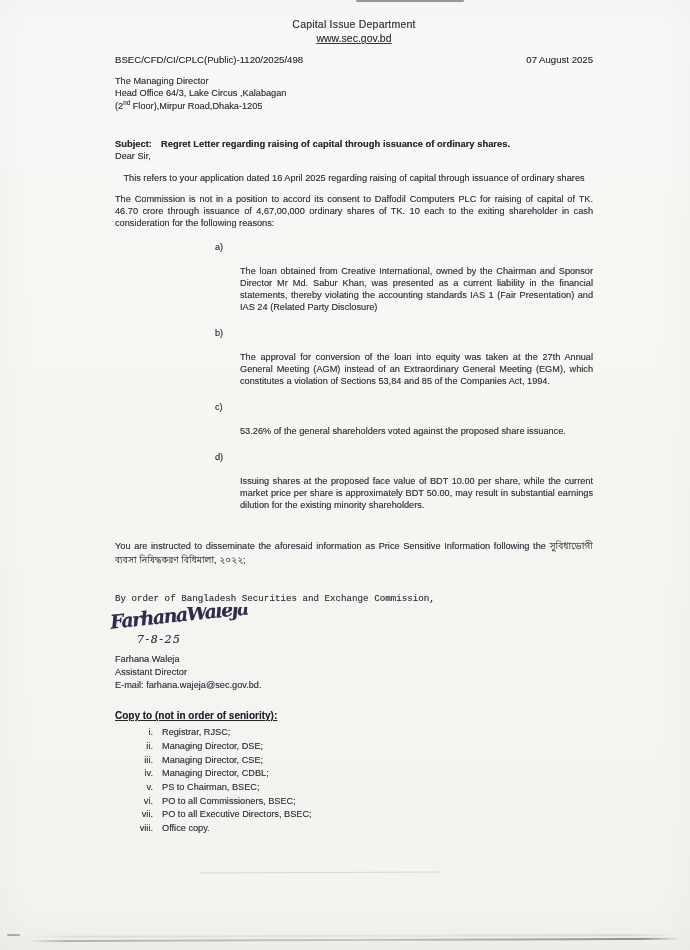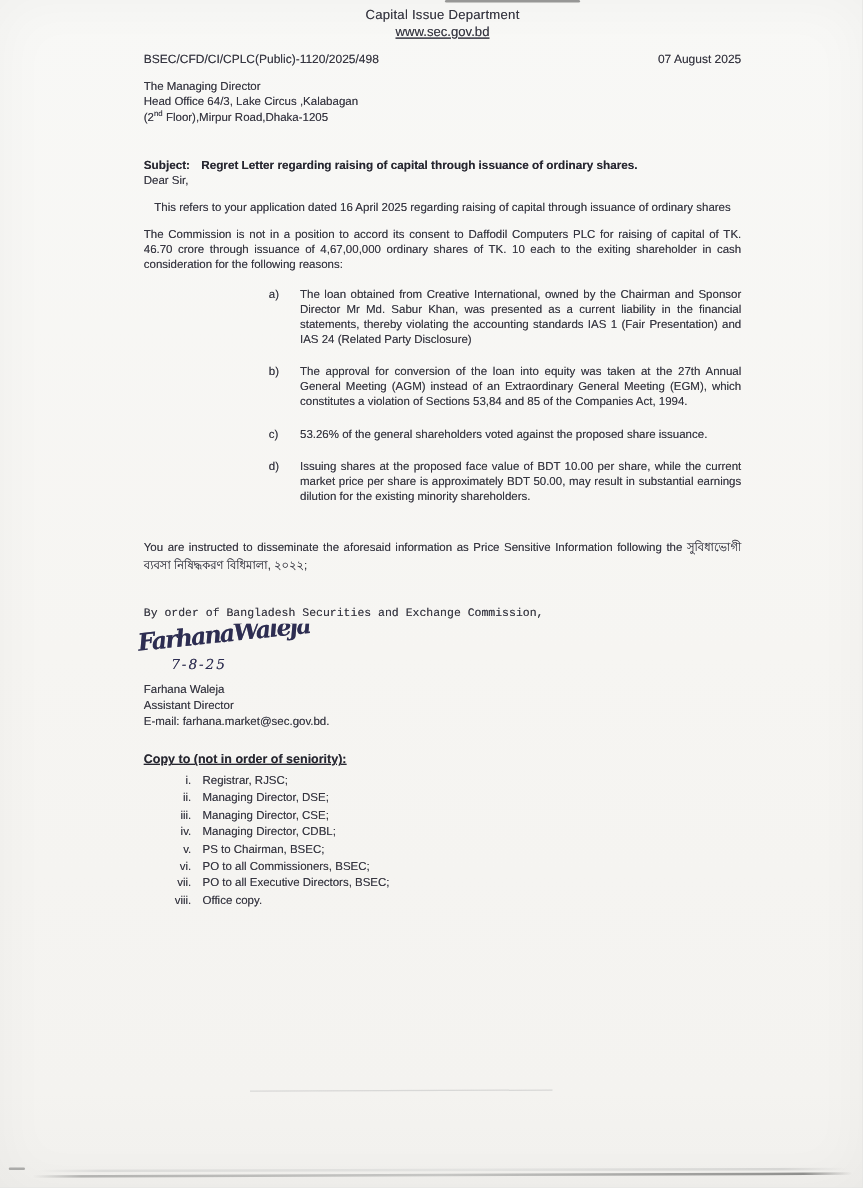--- a/index.html
+++ b/index.html
@@ -7,36 +7,36 @@
     position:relative;
     width:690px;height:950px;
     margin:0 auto;
     background:linear-gradient(180deg,#f8f8f6 0%,#f6f5f2 55%,#f4f3f0 92%,#f1f0ed 100%);
     box-shadow:inset 0 0 45px rgba(0,0,0,0.035);
     overflow:hidden;
     font-family:"Liberation Sans", sans-serif;
     color:#35353f;
     text-shadow:0 0 0.5px rgba(53,53,70,0.55);
   }
-  .content{position:absolute;left:115px;top:6px;width:478px;font-size:9.2px;line-height:12px;}
+  .content{position:absolute;left:115px;top:18px;width:478px;font-size:9.2px;line-height:12px;}
   .letterhead{text-align:center;font-size:10.5px;line-height:13px;margin-bottom:9px;}
   .letterhead .dept{letter-spacing:.2px;}
   .letterhead .site{text-decoration:underline;margin-top:1px;}
   .ref-row{display:flex;justify-content:space-between;font-size:9.6px;margin-bottom:9px;}
   .recipient{line-height:12.4px;margin-bottom:26px;}
   .sup{font-size:6.3px;vertical-align:super;line-height:0;}
   .subject{font-weight:bold;color:#26262f;font-size:9.4px;}
   .subject .subj-label{margin-right:9px;}
   .salutation{margin-bottom:10px;}
   .para{margin-bottom:9px;text-align:justify;}
   .para.nowrap{white-space:nowrap;text-align:center;}
   .reasons{margin-top:12px;margin-bottom:4px;}
   .reason{display:flex;margin-bottom:14px;}
   .reason-marker{width:125px;padding-left:100px;box-sizing:border-box;flex:none;}
-  .reason-text{width:353px;text-align:justify;}
+  .reason-text{width:353px;text-align:justify;margin-top:24px;}
   .instruction{margin-top:28px;margin-bottom:0;text-align:justify;line-height:14px;}
   .closing{margin-top:26px;margin-bottom:2px;font-family:Liberation Mono, monospace;}
   .sig-block{margin-left:-6px;height:46px;}
   .sig-name{line-height:13px;}
   .copy-heading{font-weight:bold;color:#26262f;font-size:10px;text-decoration:underline;margin-top:18px;margin-bottom:4px;}
   .copy-row{display:flex;line-height:13.7px;}
   .copy-num{width:38px;text-align:right;padding-right:9px;flex:none;}
   .copy-text{flex:1;}
   
   .artifact-top{position:absolute;top:0;left:356px;width:108px;height:2px;background:#4a4a4a;opacity:.55;border-radius:1px;}
@@ -105,21 +105,21 @@
       <svg width="180" height="46" viewBox="0 0 180 46">
         <g transform="rotate(-6 18 20)">
           <text x="2" y="20" font-family="'DejaVu Serif', serif" font-style="italic" font-weight="bold" font-size="19" letter-spacing="-1.5" fill="#2d2d52">FarhanaWaleja</text>
         </g>
         <text x="28" y="36" font-family="'DejaVu Serif', serif" font-style="italic" font-size="11" letter-spacing="1.5" fill="#2d2d52">7-8-25</text>
       </svg>
     </div>
 
     <div class="sig-name">Farhana Waleja</div>
     <div class="sig-name">Assistant Director</div>
-    <div class="sig-name">E-mail: farhana.market@sec.gov.bd.</div>
+    <div class="sig-name">E-mail: farhana.wajeja@sec.gov.bd.</div>
 
     <div class="copy-heading">Copy to (not in order of seniority):</div>
 
     <div>
       <div class="copy-row">
         <span class="copy-num">i.</span>
         <span class="copy-text">Registrar, RJSC;</span>
       </div>
       <div class="copy-row">
         <span class="copy-num">ii.</span>

